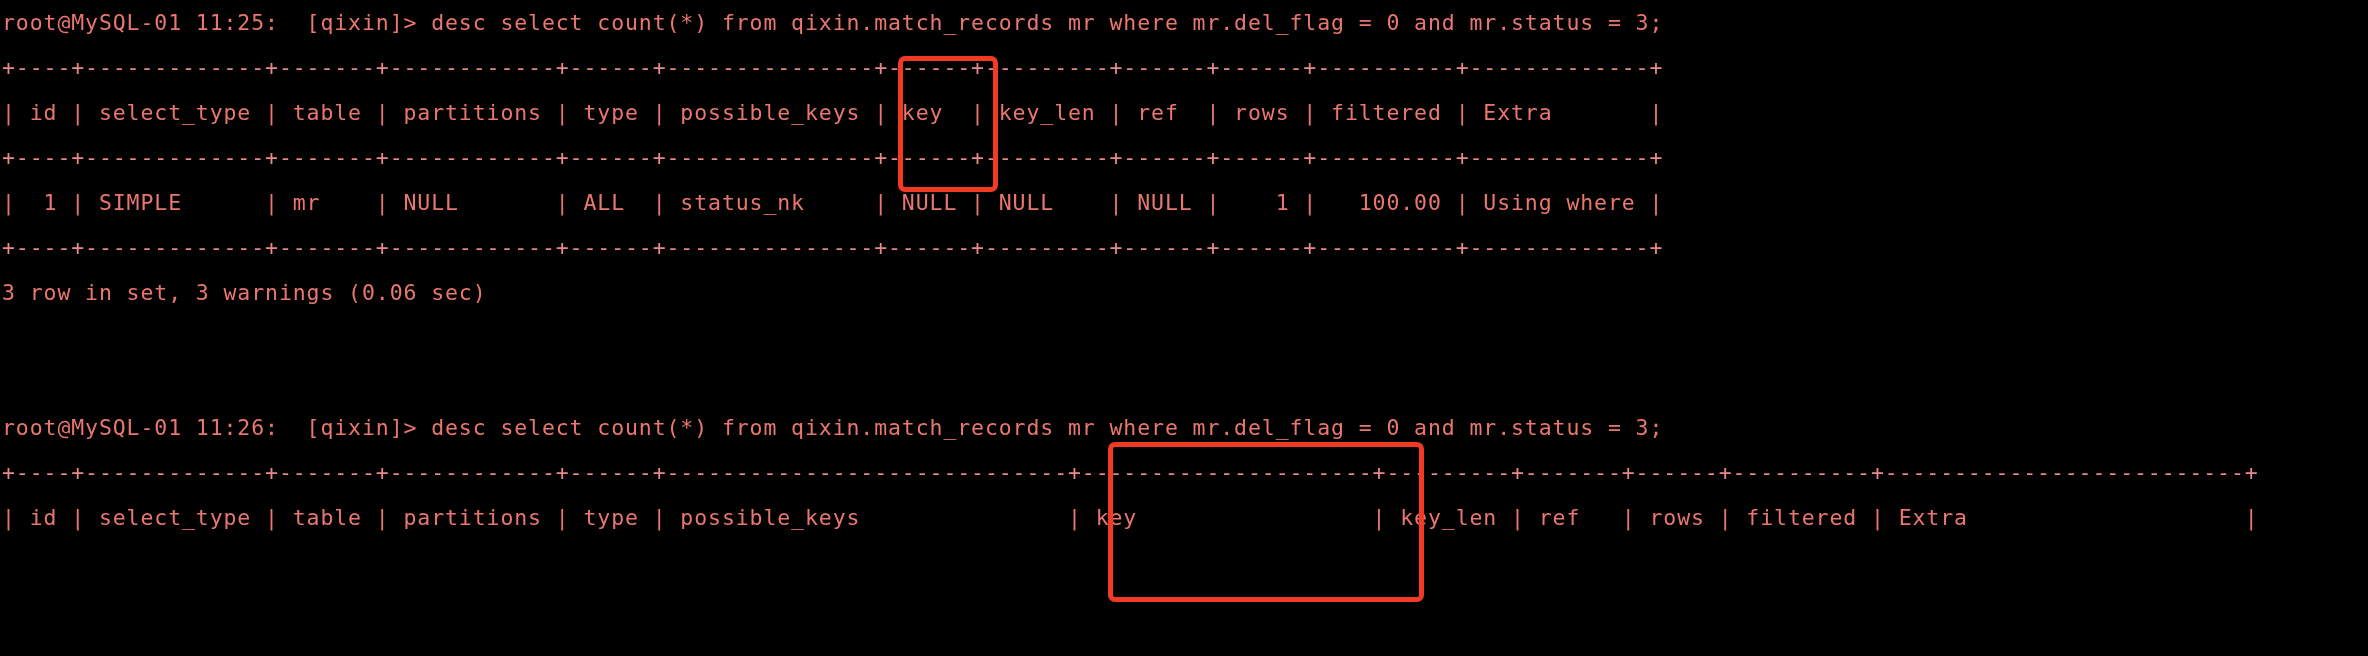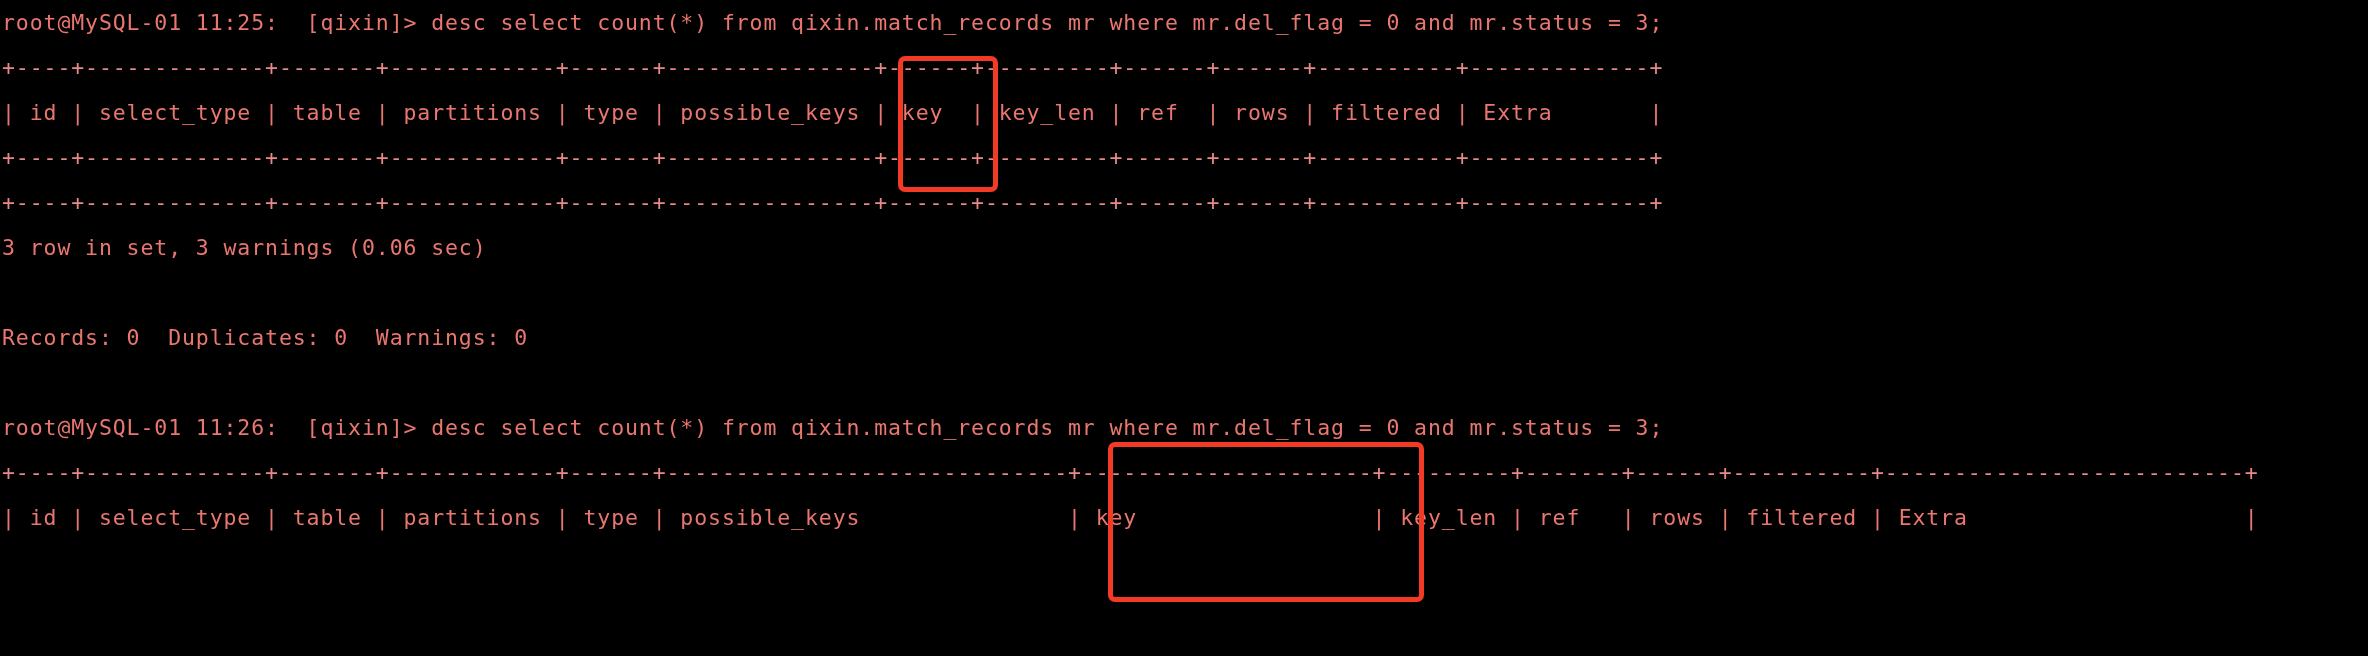--- a/index.html
+++ b/index.html
@@ -73,24 +73,24 @@
 </head>
 <body>
 
 <div id="terminal">
 
   <div class="term-body">
     <div class="line cmd">root@MySQL-01 11:25:  [qixin]&gt; desc select count(*) from qixin.match_records mr where mr.del_flag = 0 and mr.status = 3;</div>
     <div class="line rule">+----+-------------+-------+------------+------+---------------+------+---------+------+------+----------+-------------+</div>
     <div class="line cmd">| id | select_type | table | partitions | type | possible_keys | key  | key_len | ref  | rows | filtered | Extra       |</div>
     <div class="line rule">+----+-------------+-------+------------+------+---------------+------+---------+------+------+----------+-------------+</div>
+    <div class="line cmd">|  1 | SIMPLE      | mr    | NULL       | ALL  | status_nk     | NULL | NULL    | NULL |    1 |   100.00 | Using where |</div>
     <div class="line rule">+----+-------------+-------+------------+------+---------------+------+---------+------+------+----------+-------------+</div>
     <div class="line cmd">3 row in set, 3 warnings (0.06 sec)</div>
     <div class="line blank"> </div>
-    <div class="line cmd">Records: 0  Duplicates: 0  Warnings: 0</div>
     <div class="line blank"> </div>
     <div class="line cmd">root@MySQL-01 11:26:  [qixin]&gt; desc select count(*) from qixin.match_records mr where mr.del_flag = 0 and mr.status = 3;</div>
     <div class="line rule">+----+-------------+-------+------------+------+-----------------------------+---------------------+---------+-------+------+----------+--------------------------+</div>
     <div class="line cmd">| id | select_type | table | partitions | type | possible_keys               | key                 | key_len | ref   | rows | filtered | Extra                    |</div>
 
   </div>
 
   <div id="hl-key-1" class="highlight-box"></div>
   <div id="hl-key-2" class="highlight-box"></div>
 

